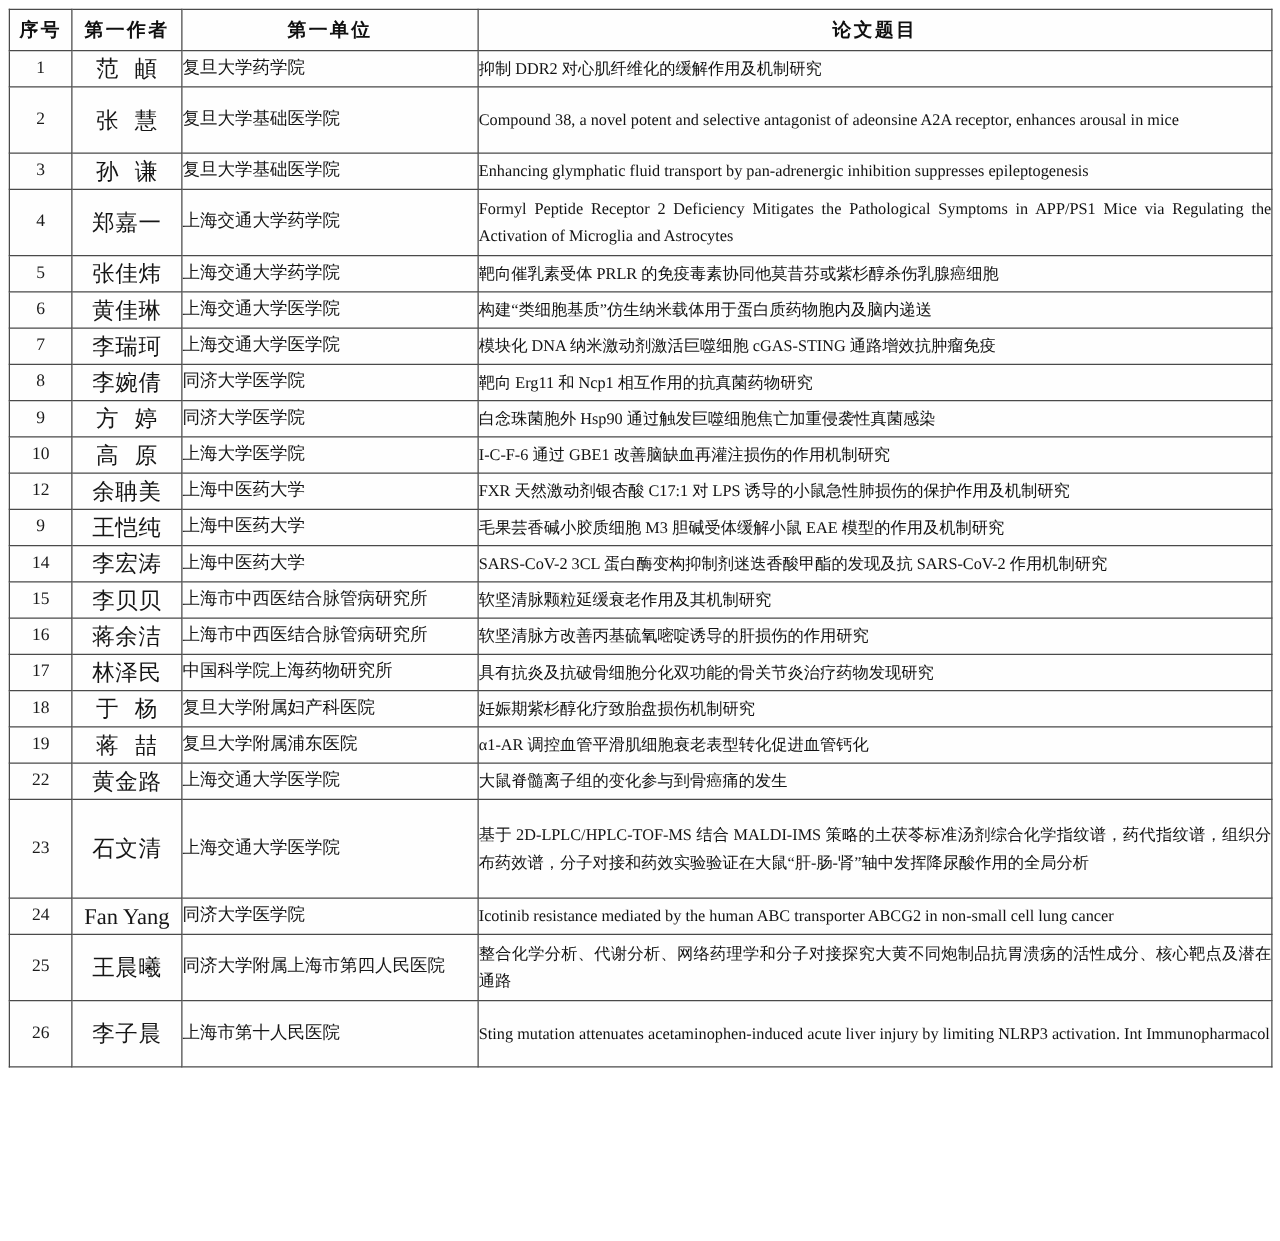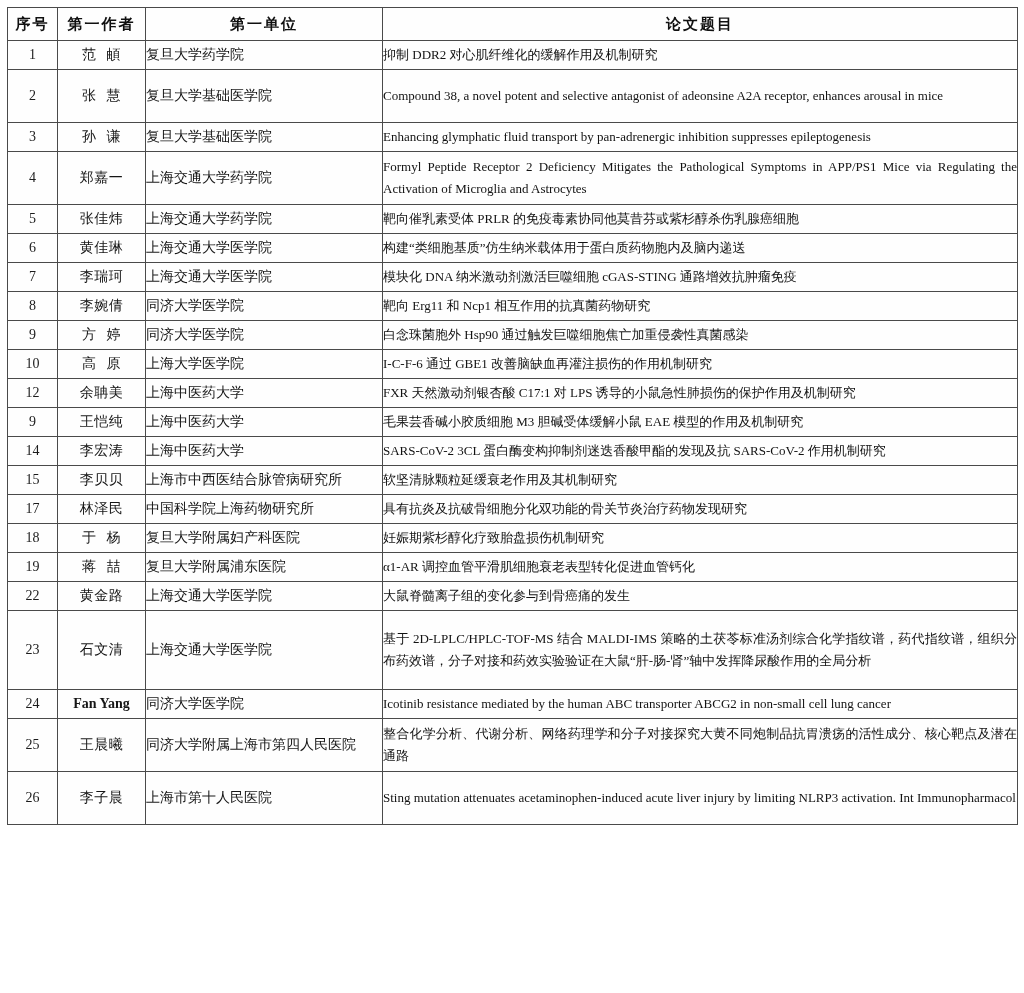--- a/index.html
+++ b/index.html
@@ -53,28 +53,28 @@
     margin-top: 41px;
   }
   td.cell-index {
     text-align: center;
     font-size: 14px;
     color: #1b1b1b;
     font-family: "Liberation Serif", "DejaVu Serif", serif;
   }
   td.cell-author {
     text-align: center;
-    font-size: 14px;
+    font-size: 18px;
     color: #151515;
     font-family: "DejaVu Sans", "Liberation Sans", sans-serif;
     letter-spacing: 0.5px;
     white-space: pre;
   }
   td.cell-author.latin {
-    font-weight: bold;
+    font-weight: normal;
     font-family: "Liberation Serif", "DejaVu Serif", serif;
     letter-spacing: 0;
   }
   td.cell-unit {
     text-align: left;
     font-size: 14px;
     color: #151515;
     padding: 3px 6px 3px 8px;
     font-family: "DejaVu Sans", "Liberation Sans", sans-serif;
     line-height: 1.55;
@@ -190,20 +190,26 @@
           <td class="cell-unit">上海中医药大学</td>
           <td class="cell-title">SARS-CoV-2 3CL 蛋白酶变构抑制剂迷迭香酸甲酯的发现及抗 SARS-CoV-2 作用机制研究</td>
         </tr>
         <tr class="r-h1">
           <td class="cell-index">15</td>
           <td class="cell-author">李贝贝</td>
           <td class="cell-unit">上海市中西医结合脉管病研究所</td>
           <td class="cell-title">软坚清脉颗粒延缓衰老作用及其机制研究</td>
         </tr>
         <tr class="r-h1">
+          <td class="cell-index">16</td>
+          <td class="cell-author">蒋余洁</td>
+          <td class="cell-unit">上海市中西医结合脉管病研究所</td>
+          <td class="cell-title">软坚清脉方改善丙基硫氧嘧啶诱导的肝损伤的作用研究</td>
+        </tr>
+        <tr class="r-h1">
           <td class="cell-index">17</td>
           <td class="cell-author">林泽民</td>
           <td class="cell-unit">中国科学院上海药物研究所</td>
           <td class="cell-title">具有抗炎及抗破骨细胞分化双功能的骨关节炎治疗药物发现研究</td>
         </tr>
         <tr class="r-h1">
           <td class="cell-index">18</td>
           <td class="cell-author">于  杨</td>
           <td class="cell-unit">复旦大学附属妇产科医院</td>
           <td class="cell-title">妊娠期紫杉醇化疗致胎盘损伤机制研究</td>

